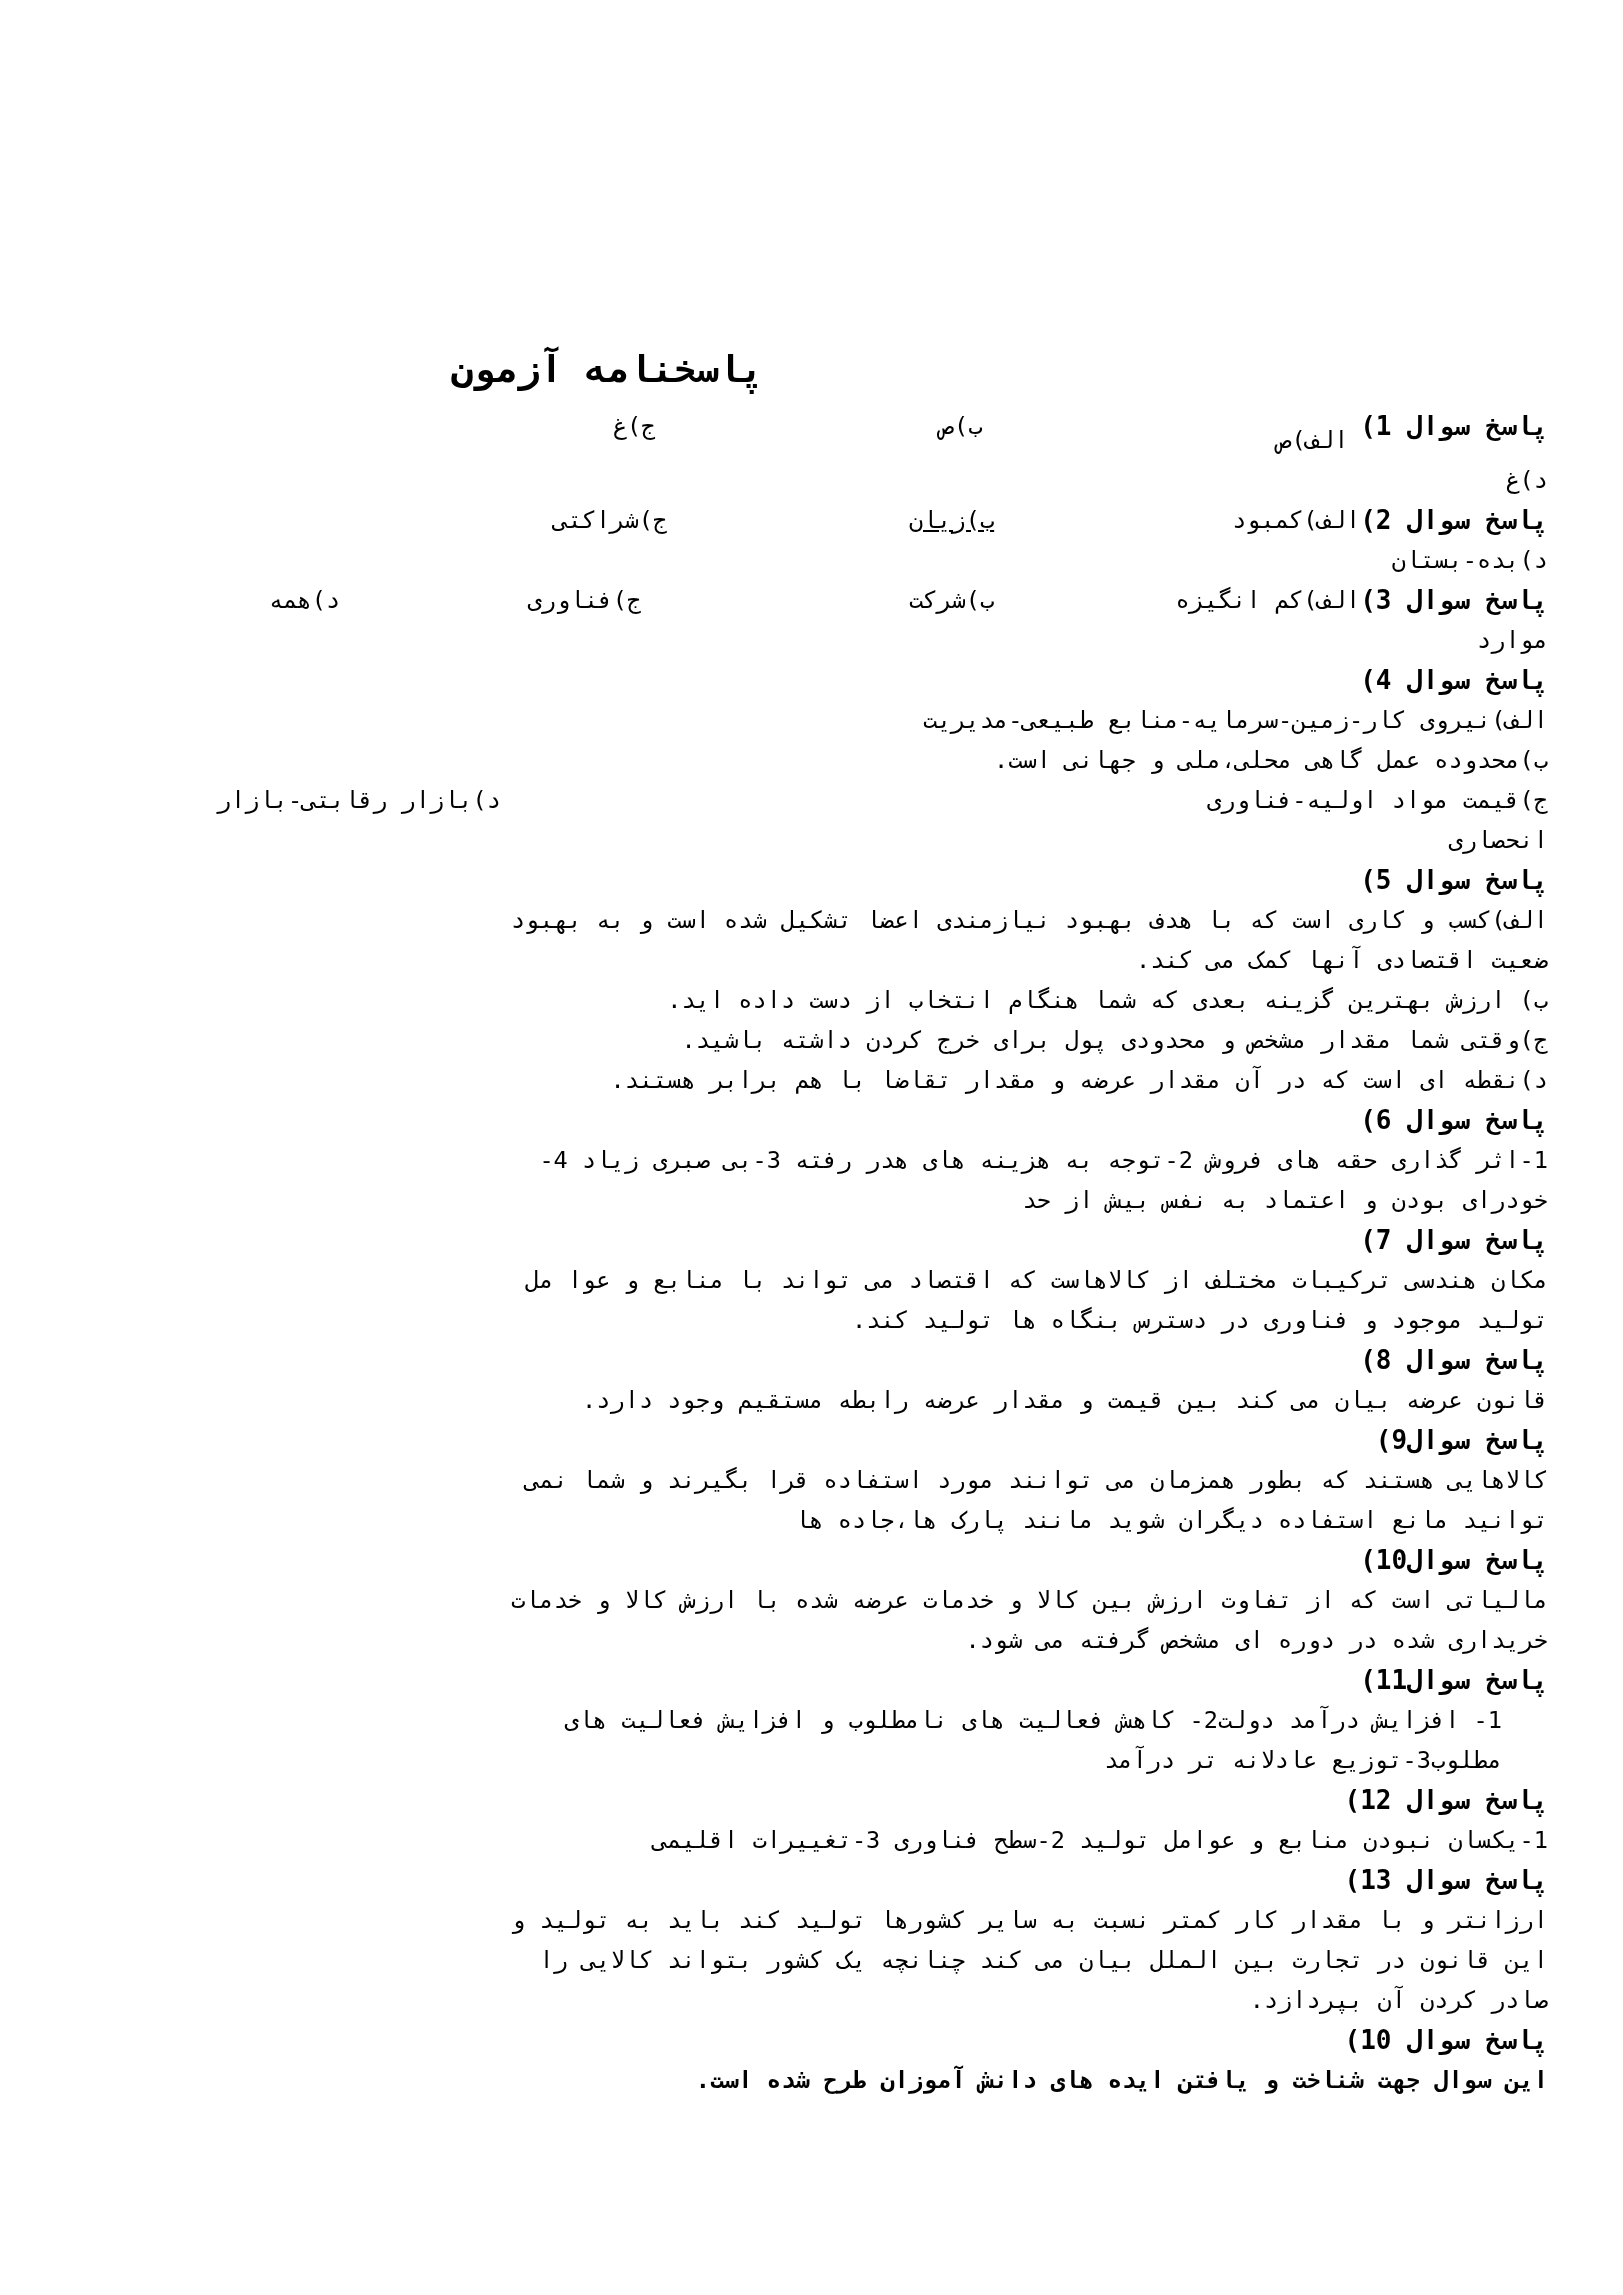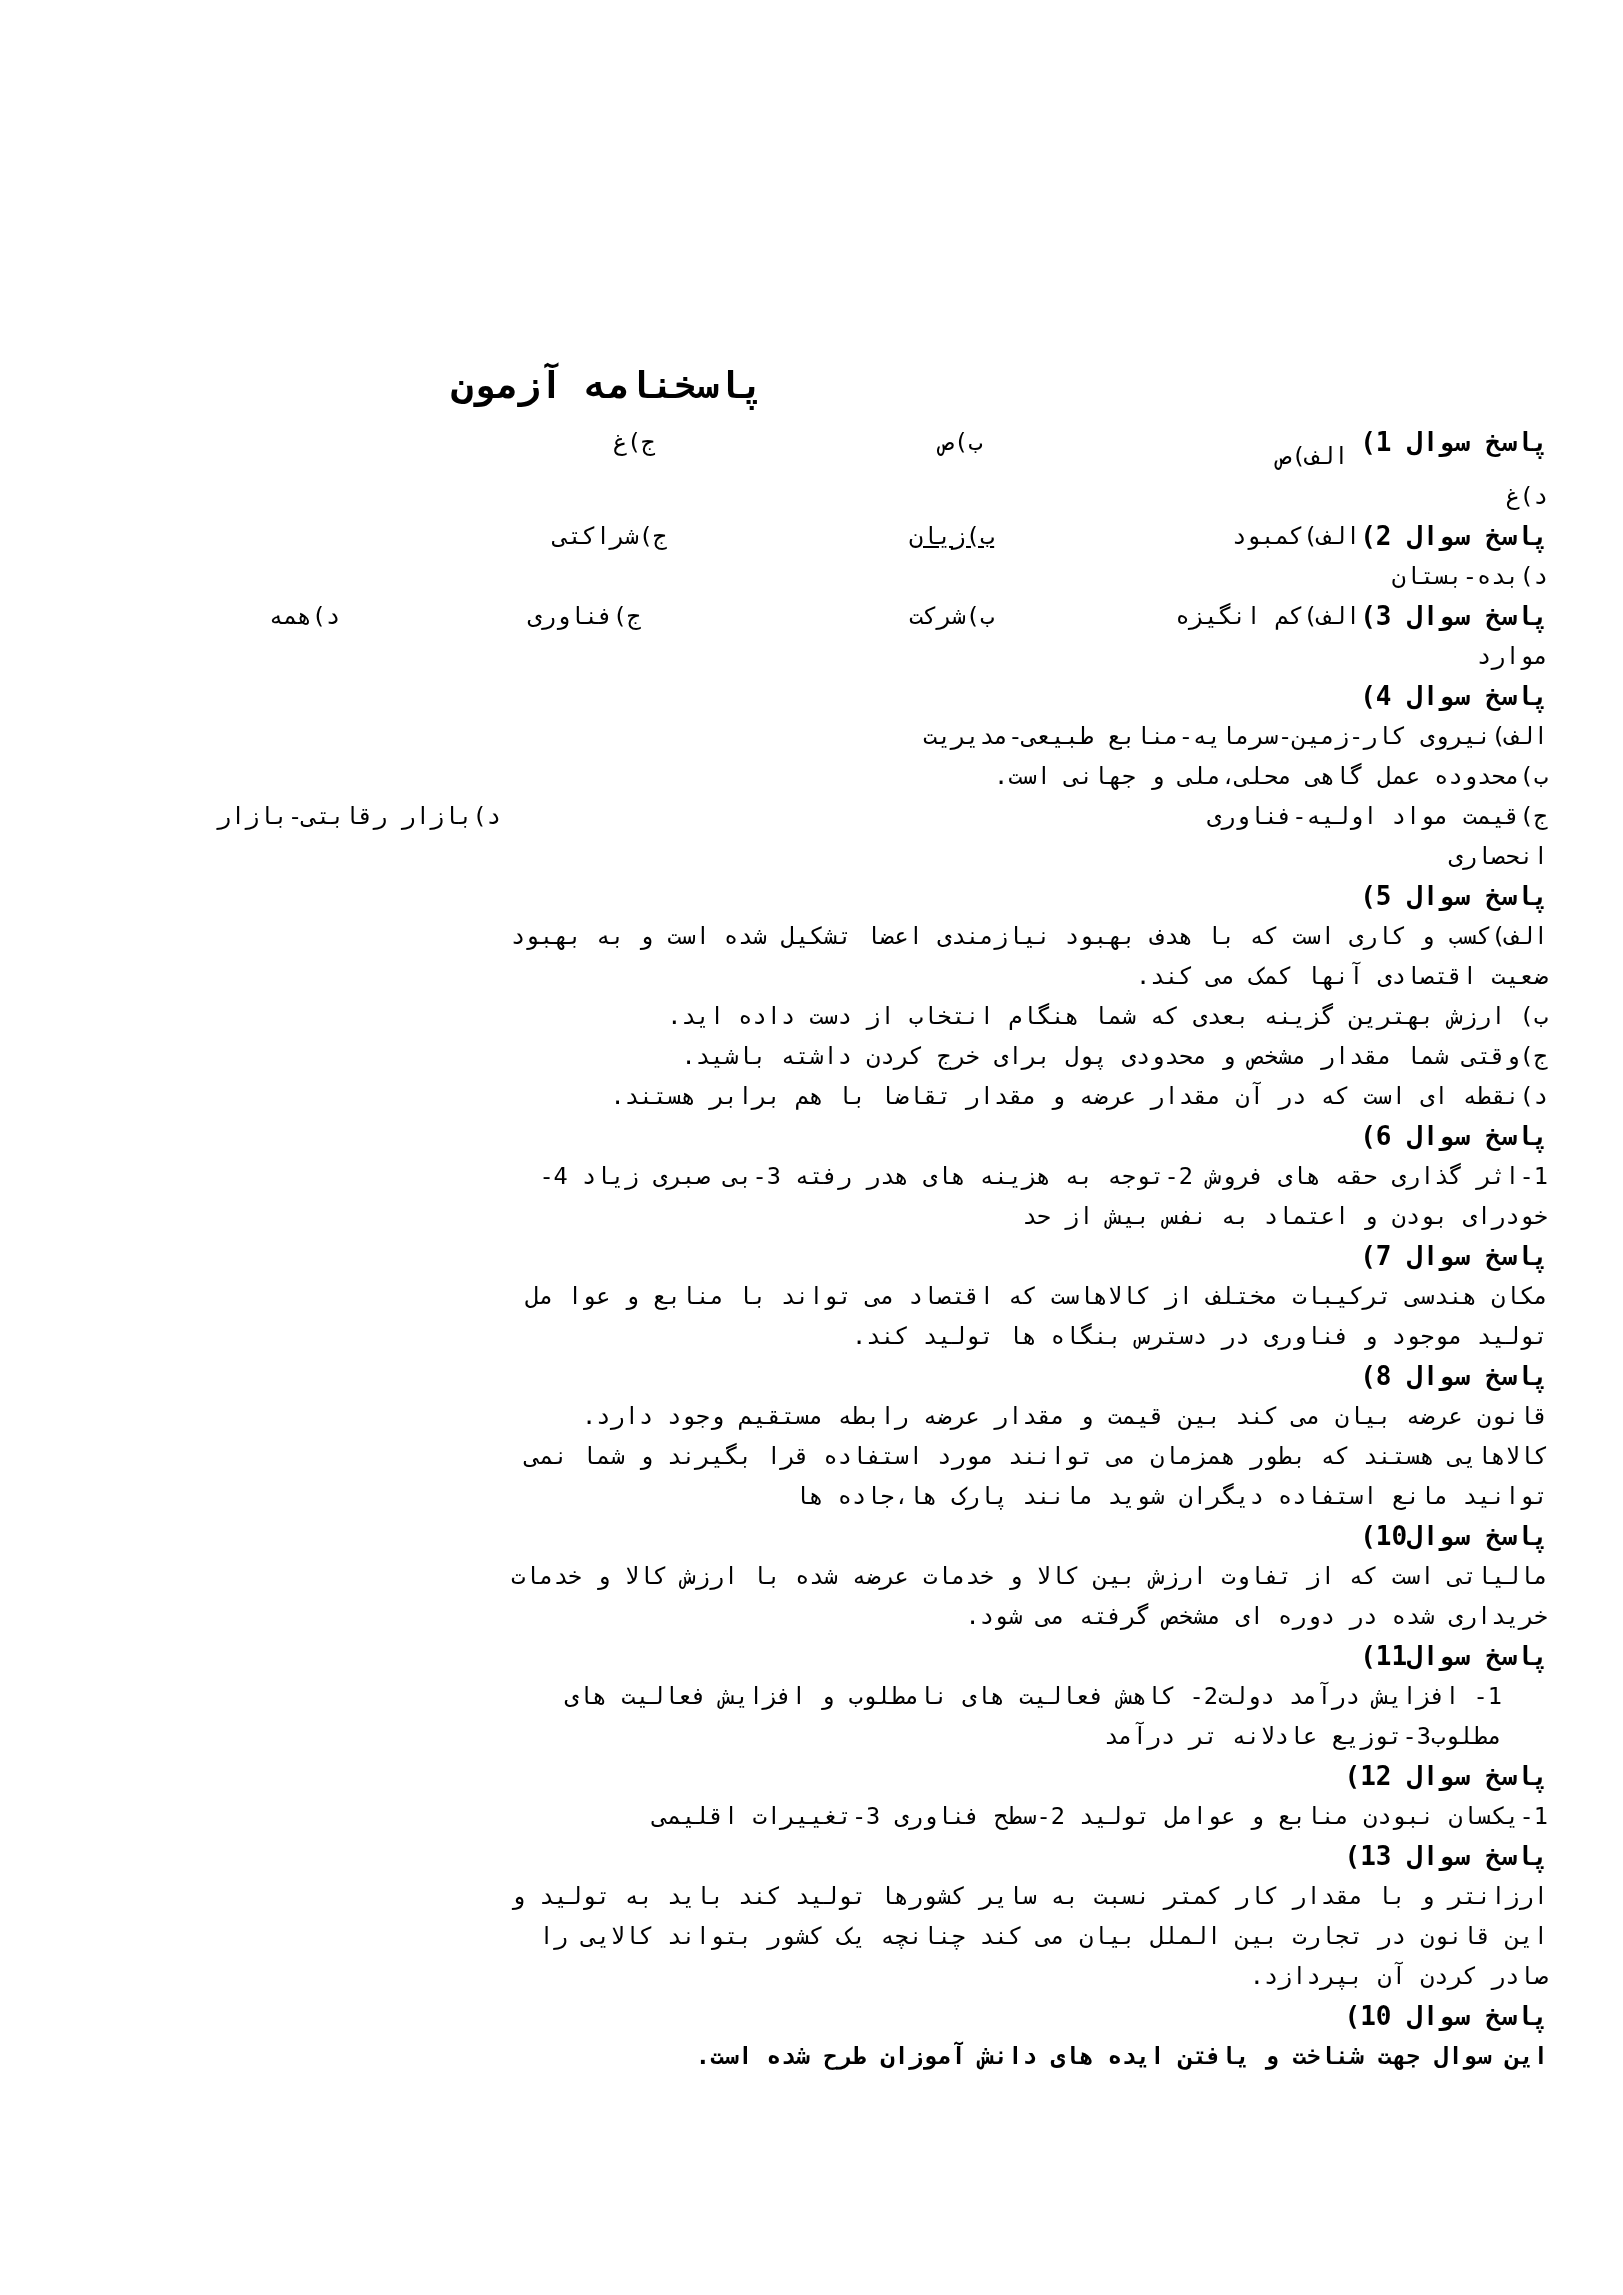--- a/index.html
+++ b/index.html
@@ -1,18 +1,18 @@
 <!DOCTYPE html>
 <html style="font-size:10.5px"><head>
 <meta charset="utf-8">
 <style>
   html, body { margin: 0; padding: 0; background: #ffffff; }
   body { width: 1623px; height: 2295px; position: relative; overflow: hidden; color: #000; }
   .page {
-    position: absolute; left: 72px; top: 356px; width: 1476px;
+    position: absolute; left: 72px; top: 340px; width: 1476px;
     direction: rtl; text-align: right;
     font-family: "DejaVu Sans Mono", "Liberation Mono", monospace;
     font-size: 23.6px; line-height: 40px; letter-spacing: 1.3px;
   }
   .title {
     text-align: center; font-size: 37px; font-weight: bold; line-height: 59px;
     padding-right: 406px; margin-bottom: 6.5px; letter-spacing: 2.6px;
   }
   .qhead { font-weight: bold; font-size: 26px; display: inline; }
   .block { display: block; }
@@ -90,20 +90,21 @@
     <span class="line">مکان هندسی ترکیبات مختلف از کالاهاست که اقتصاد می تواند با منابع و عوا مل</span>
     <span class="line">تولید موجود و فناوری در دسترس بنگاه ها تولید کند.</span>
   </div>
 
   <div>
     <span class="qhead block">پاسخ سوال 8)</span>
     <span class="line">قانون عرضه بیان می کند بین قیمت و مقدار عرضه رابطه مستقیم وجود دارد.</span>
   </div>
 
   <div>
+    <span class="qhead block">پاسخ سوال9)</span>
     <span class="line">کالاهایی هستند که بطور همزمان می توانند مورد استفاده قرا بگیرند و شما نمی</span>
     <span class="line">توانید مانع استفاده دیگران شوید مانند پارک ها،جاده ها</span>
   </div>
 
   <div>
     <span class="qhead block">پاسخ سوال10)</span>
     <span class="line">مالیاتی است که از تفاوت ارزش بین کالا و خدمات عرضه شده با ارزش کالا و خدمات</span>
     <span class="line">خریداری شده در دوره ای مشخص گرفته می شود.</span>
   </div>
 

